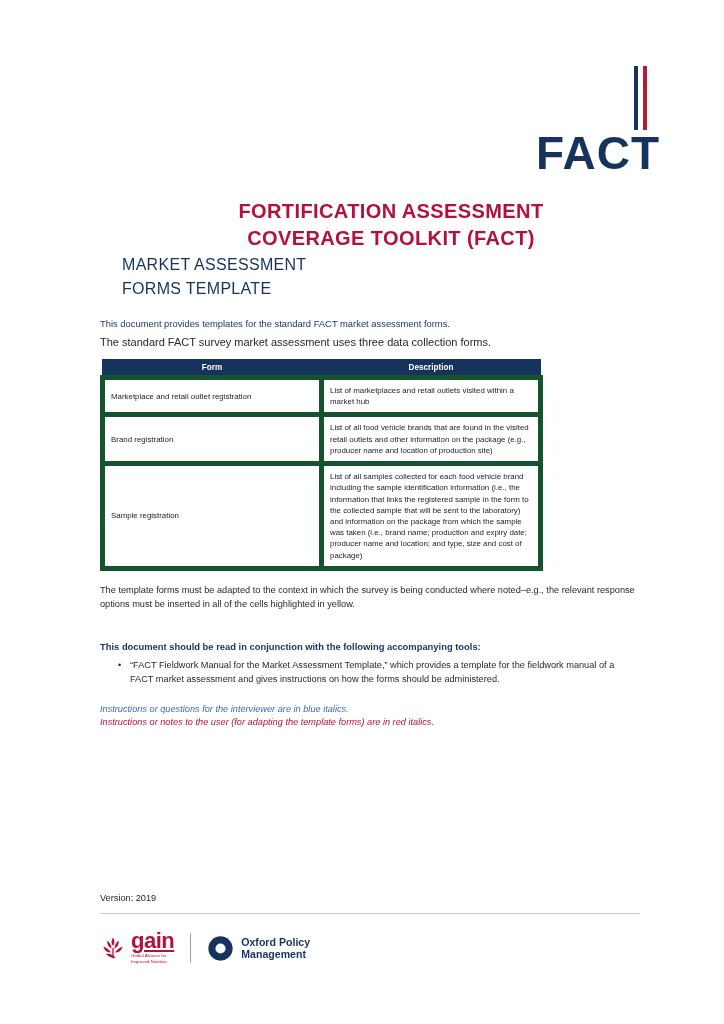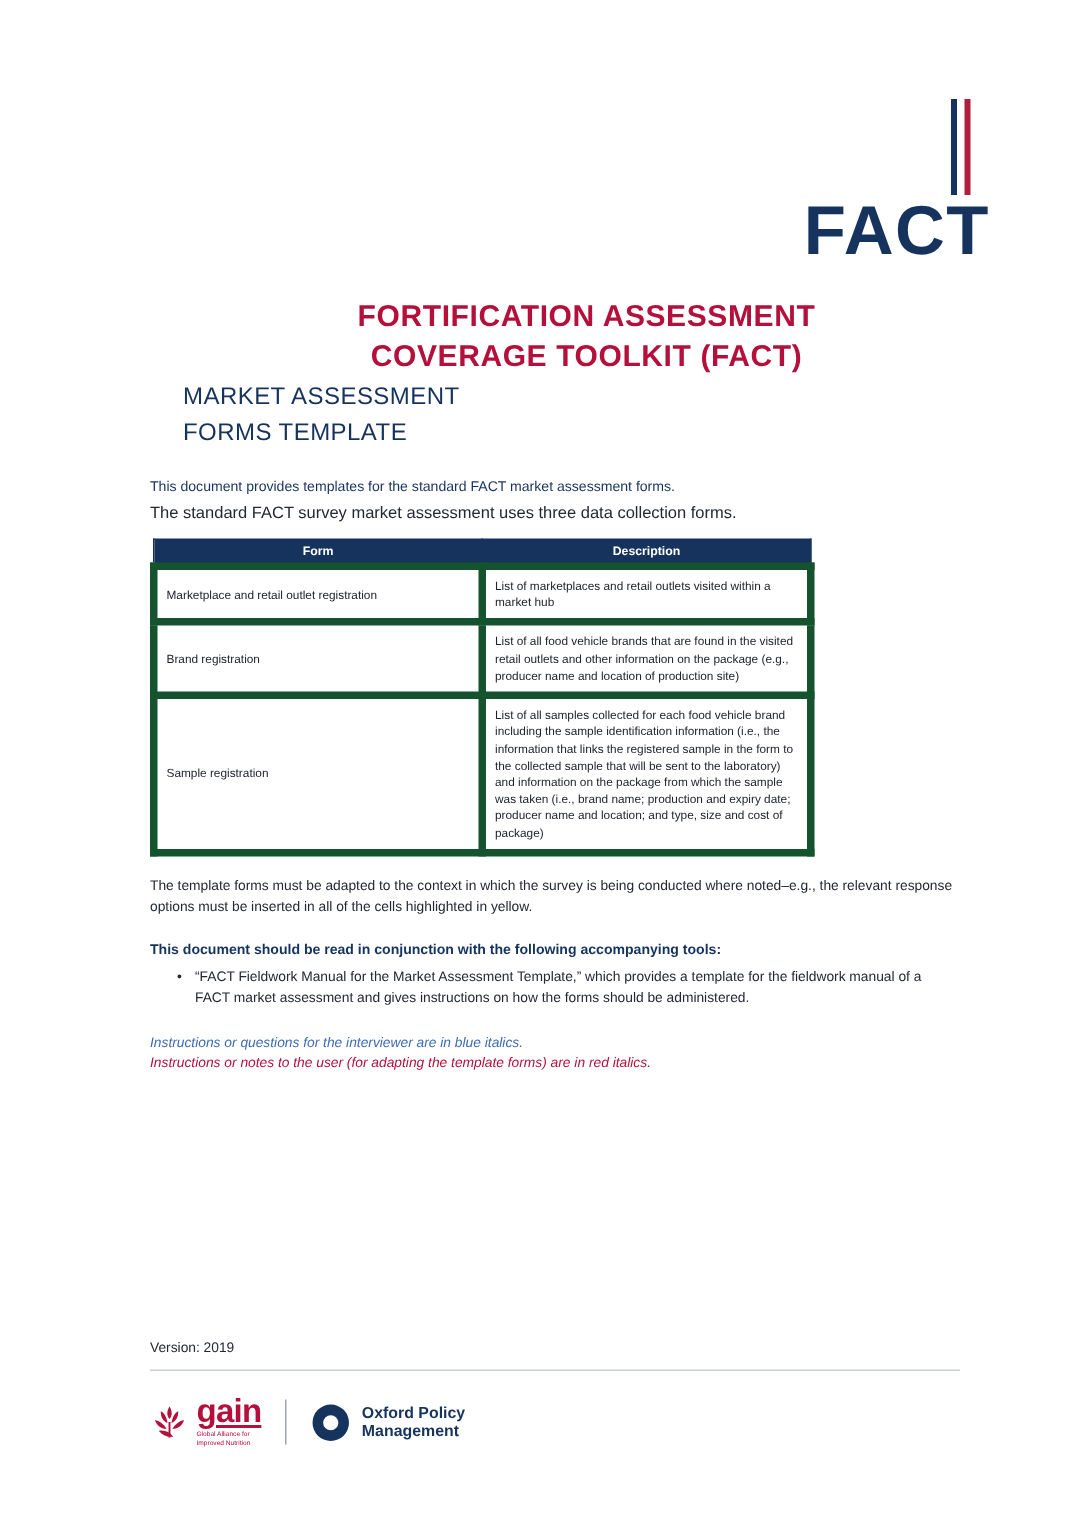--- a/index.html
+++ b/index.html
@@ -125,21 +125,21 @@
     width: 248px;
   }
 
   .para {
     margin-top: 13px;
     font-size: 9.2px;
     line-height: 1.5;
     color: #232834;
   }
   .section-bold {
-    margin-top: 16px;
+    margin-top: 30px;
     font-weight: bold;
     color: #16335e;
     font-size: 9.4px;
   }
   ul.tools {
     margin: 7px 0 0 0;
     padding-left: 22px;
     list-style: none;
   }
   ul.tools li {

